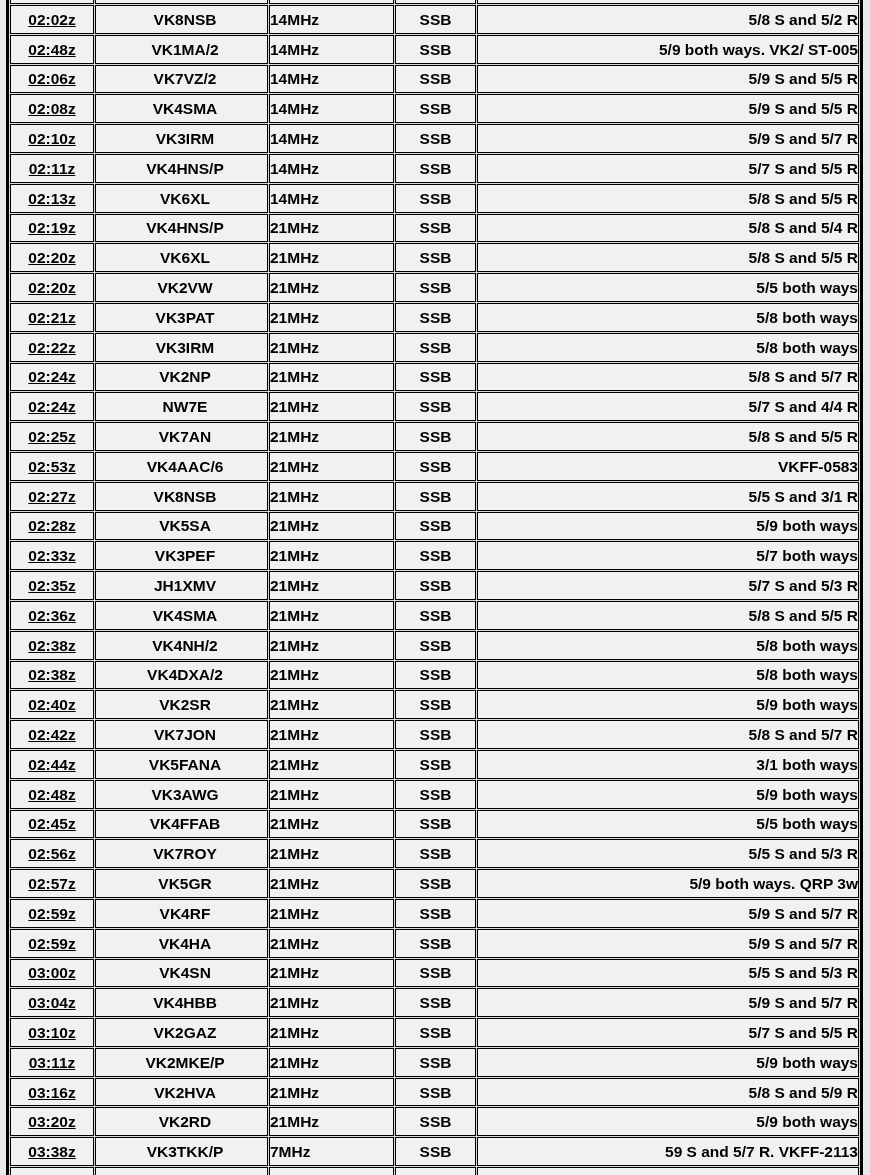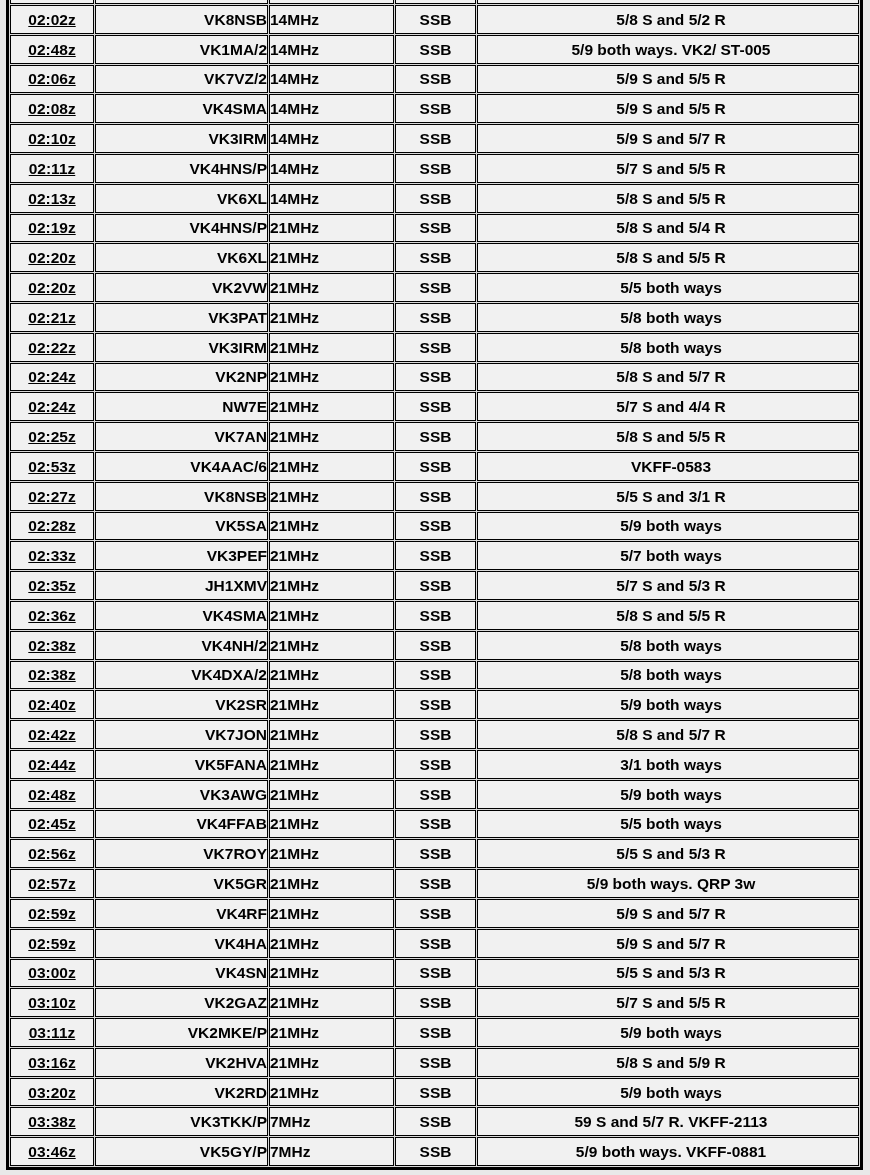--- a/index.html
+++ b/index.html
@@ -34,24 +34,24 @@
     padding: 0;
     font-weight: bold;
     font-size: 15.5px;
     line-height: 25px;
     color: #000;
     white-space: nowrap;
     overflow: hidden;
     vertical-align: middle;
   }
   td.col-time   { text-align: center; text-decoration: underline; }
-  td.col-call   { text-align: right; padding-left: 7px; }
+  td.col-call   { text-align: center; padding-left: 7px; }
   td.col-freq   { text-align: left; }
   td.col-mode   { text-align: center; }
-  td.col-report { text-align: center; padding-left: 6px; }
+  td.col-report { text-align: right; padding-left: 6px; }
   tr.clipped-row td { height: 26px; }
 </style>
 </head>
 <body>
 
 <div class="table-wrap">
   <table class="log-table">
     <colgroup>
       <col style="width:84px">
       <col style="width:173px">
@@ -293,20 +293,27 @@
     <td class="col-report">5/9 S and 5/7 R</td>
   </tr>
         <tr>
     <td class="col-time">03:00z</td>
     <td class="col-call">VK4SN</td>
     <td class="col-freq">21MHz</td>
     <td class="col-mode">SSB</td>
     <td class="col-report">5/5 S and 5/3 R</td>
   </tr>
         <tr>
+    <td class="col-time">03:04z</td>
+    <td class="col-call">VK4HBB</td>
+    <td class="col-freq">21MHz</td>
+    <td class="col-mode">SSB</td>
+    <td class="col-report">5/9 S and 5/7 R</td>
+  </tr>
+        <tr>
     <td class="col-time">03:10z</td>
     <td class="col-call">VK2GAZ</td>
     <td class="col-freq">21MHz</td>
     <td class="col-mode">SSB</td>
     <td class="col-report">5/7 S and 5/5 R</td>
   </tr>
         <tr>
     <td class="col-time">03:11z</td>
     <td class="col-call">VK2MKE/P</td>
     <td class="col-freq">21MHz</td>

